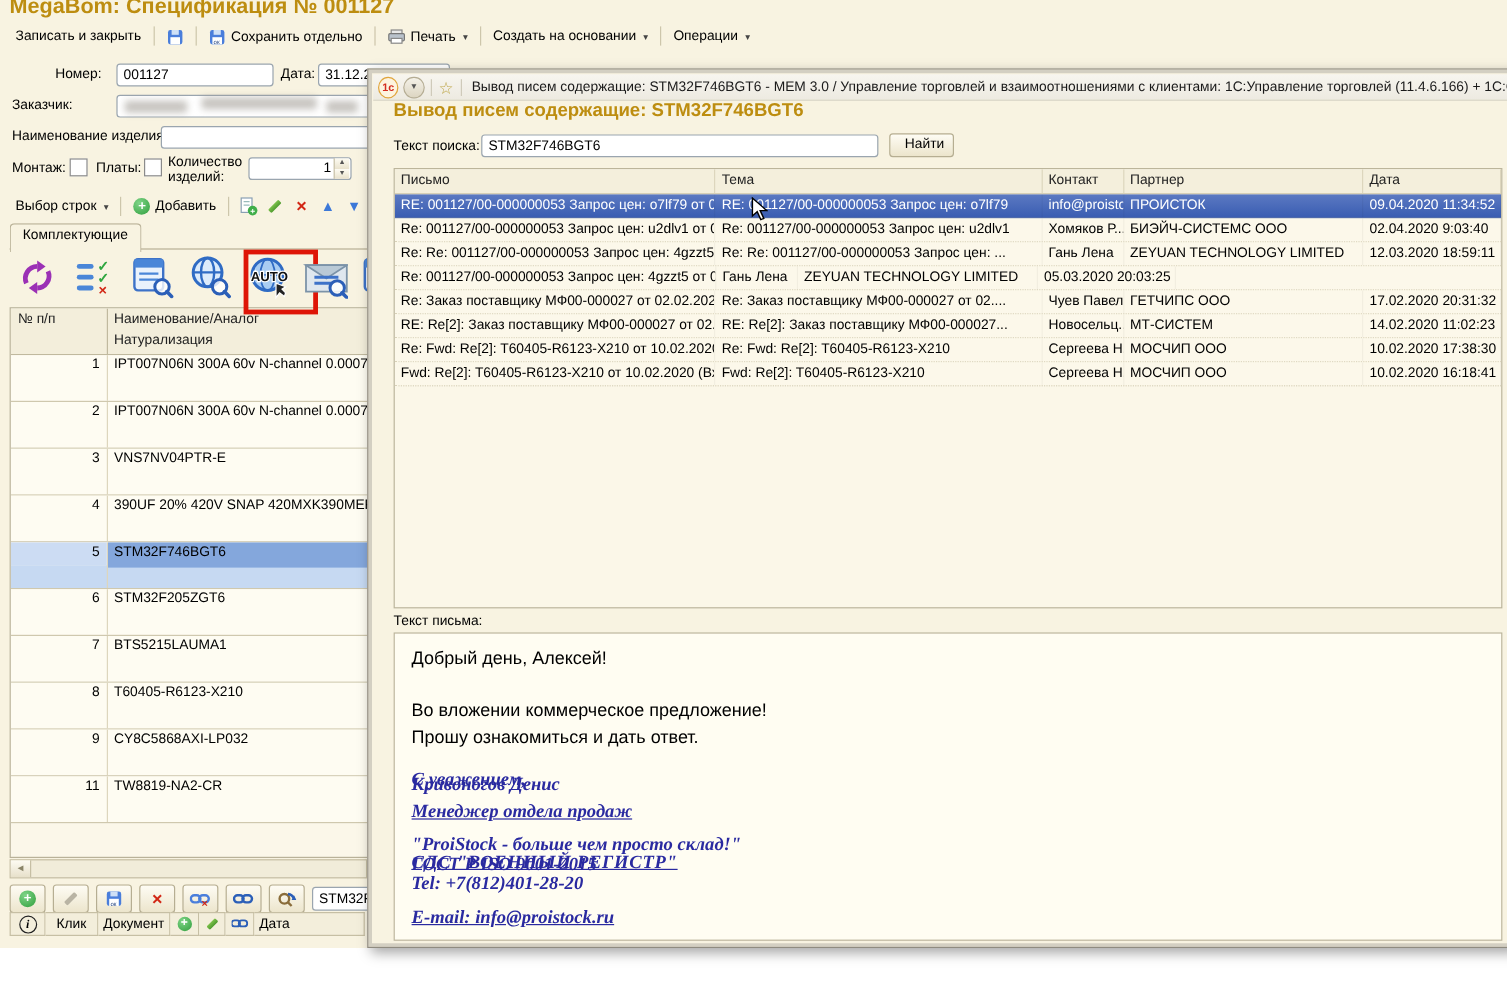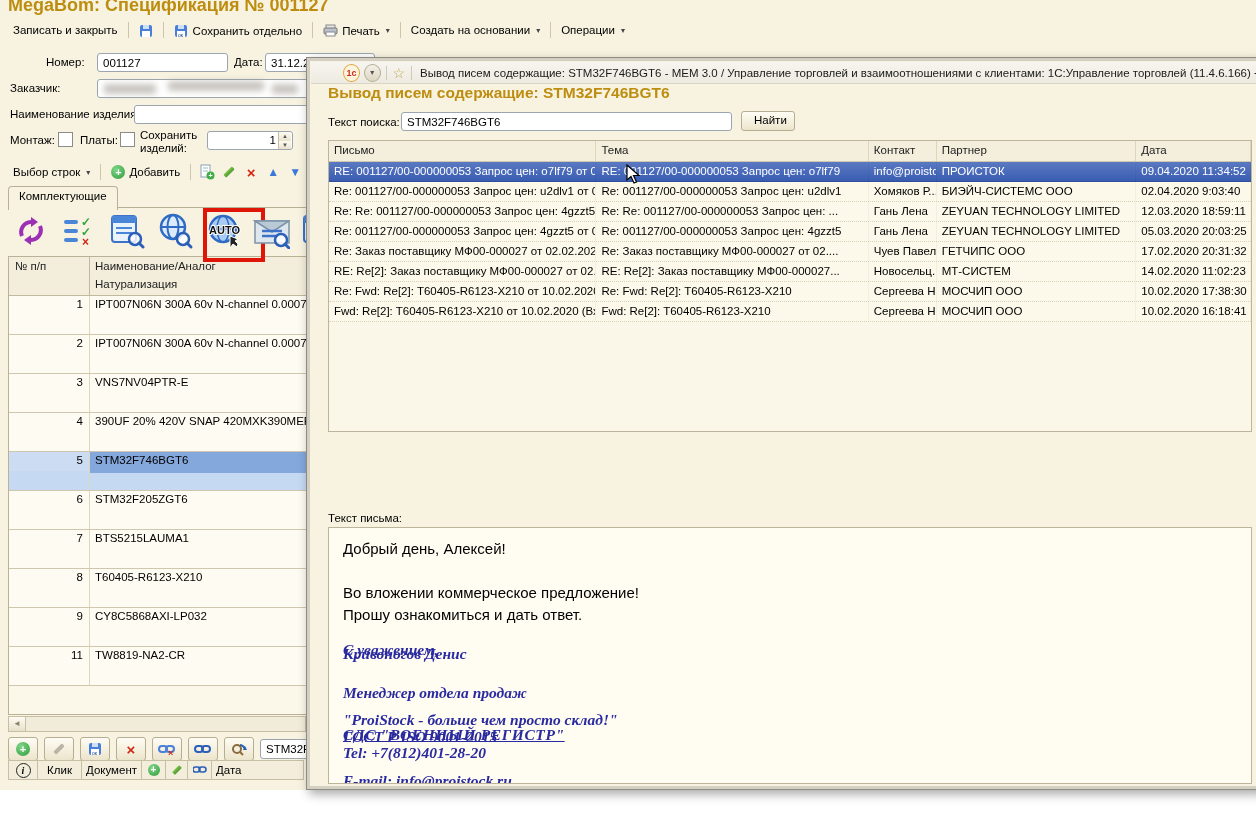--- a/index.html
+++ b/index.html
@@ -61,49 +61,49 @@
   .botgrid{position:absolute;left:8px;top:760px;height:20px;display:flex;font-size:11.5px;}
   .bg-cell{height:20px;box-sizing:border-box;border:1px solid #c6bfa4;border-left:none;background:#f3eedb;
         display:flex;align-items:center;justify-content:center;padding:0 4px;}
   .bg-cell:first-child{border-left:1px solid #c6bfa4;}
   .infoi{display:inline-flex;width:13px;height:13px;border:1.5px solid #222;border-radius:50%;align-items:center;justify-content:center;
         font-family:"Liberation Serif",serif;font-style:italic;font-weight:bold;font-size:10px;}
   
   .dlg{position:absolute;left:306px;top:57px;width:956px;height:733px;background:#f8f3e1;
        border:1px solid #8f8b80;box-shadow:inset 0 0 0 3px #d3cfc2, 3px 4px 10px rgba(0,0,0,.35);z-index:50;box-sizing:border-box;}
   .dlg-titlebar{position:absolute;left:4px;top:4px;right:4px;height:21px;background:linear-gradient(#f7f5ef,#edeae1);
-       display:flex;align-items:center;font-size:11.5px;border-bottom:1px solid #d8d4c6;padding-left:28px;}
+       display:flex;align-items:center;font-size:11.5px;border-bottom:1px solid #d8d4c6;}
   .oneC{width:16px;height:16px;border-radius:50%;background:#fdf4df;border:1px solid #e0a53c;color:#d42b1e;
        font-weight:bold;font-size:9px;display:flex;align-items:center;justify-content:center;margin:0 4px 0 4px;}
   .circ-dd{width:16px;height:16px;border-radius:50%;background:linear-gradient(#f4f1e8,#ddd6c2);border:1px solid #b5ad94;
        display:flex;align-items:center;justify-content:center;font-size:7px;color:#555;margin-right:5px;}
   .star{color:#c0a94e;font-size:14px;margin:0 6px;}
   .vsep{width:1px;height:14px;background:#cfcaba;}
   .dlg-title-text{margin-left:8px;white-space:nowrap;overflow:hidden;color:#1a1a1a;}
   .dlg-heading{position:absolute;left:21px;top:26px;font-size:15.5px;font-weight:bold;color:#bd8d10;}
   .search-lbl{position:absolute;left:21px;top:58px;font-size:11.5px;}
   .btn{position:absolute;box-sizing:border-box;height:20px;padding:2px 12px;background:linear-gradient(#fefcf4,#ece5cc);
        border:1px solid #b6ae92;border-radius:3px;font-size:11.5px;text-align:center;}
   
-  .etable{position:absolute;left:21px;top:82px;width:924px;height:292px;background:#fbf7e8;border:1px solid #bcb59b;box-sizing:border-box;overflow:hidden;}
+  .etable{position:absolute;left:21px;top:82px;width:924px;height:367px;background:#fbf7e8;border:1px solid #bcb59b;box-sizing:border-box;overflow:hidden;}
   .ehead{display:flex;height:20px;background:#f4efdc;border-bottom:1px solid #cfc8ad;font-size:11.5px;color:#222;}
   .ehead div{box-sizing:border-box;padding:3px 0 0 5px;border-right:1px solid #ddd6bd;white-space:nowrap;overflow:hidden;}
   .erow{display:flex;height:19px;font-size:11.5px;border-bottom:1px dotted #d8d1b8;background:#fcf8ea;}
   .erow div{box-sizing:border-box;padding:2.5px 0 0 5px;border-right:1px solid rgba(0,0,0,0.04);white-space:nowrap;overflow:hidden;}
   .erow.sel{background:linear-gradient(#5b79c2,#3a5db2);color:#fff;border-bottom:1px solid #2e4f9e;}
   .c0{width:268px;} .c1{width:273px;} .c2{width:68px;} .c3{width:200px;} .c4{width:115px;}
   
   .letter-lbl{position:absolute;left:21px;top:454px;font-size:11.5px;}
   .letter{position:absolute;left:21px;top:469px;width:924px;height:257px;background:#fffdf2;border:1px solid #bcb59b;
        box-sizing:border-box;padding:10px 14px;overflow:hidden;}
   .letter .body div{font-size:15px;line-height:22px;min-height:22px;color:#000;}
   .sig{margin-top:14px;color:#2a2aa0;font-family:"Liberation Serif",serif;font-style:italic;font-weight:bold;font-size:15.5px;}
   .sig div{line-height:19px;white-space:nowrap;}
   .sig div:nth-child(2){margin-top:-15px;}
-  .sig div:nth-child(3){margin-top:20px;}
+  .sig div:nth-child(3){margin-top:4px;text-decoration:underline;}
   .sig div:nth-child(4){margin-top:8px;}
   .sig div:nth-child(5){margin-top:-4px;letter-spacing:.6px;text-decoration:underline;}
   .sig div:nth-child(6){margin-top:-17px;}
   .sig div:nth-child(7){margin-top:-3px;}
   .sig div:nth-child(8){margin-top:9px;text-decoration:underline;}
   
   .cursor{position:absolute;left:626px;top:164px;z-index:200;}
   .white-below{position:absolute;left:0;top:790px;width:1256px;height:47px;background:#fff;}
   svg{display:block;}
 </style>
@@ -174,21 +174,21 @@
     <span class="blurbar" style="left:168px;top:81px;width:96px;"></span>
     <span class="blurbar" style="left:272px;top:84px;width:26px;"></span>
 
     <span class="lbl" style="position:absolute;left:10px;top:108px;">Наименование изделия:</span>
     <input class="inp" style="left: 134px; top: 105px; width: 241px;" readonly="">
 
     <span class="lbl" style="position:absolute;left:10px;top:134px;">Монтаж:</span>
     <span class="chk" style="position:absolute;left:58px;top:132px;"></span>
     <span class="lbl" style="position:absolute;left:80px;top:134px;">Платы:</span>
     <span class="chk" style="position:absolute;left:120px;top:132px;"></span>
-    <span class="lbl" style="position:absolute;left:140px;top:129px;width:64px;line-height:13px;">Сохранить изделий:</span>
+    <span class="lbl" style="position:absolute;left:140px;top:129px;width:64px;line-height:13px;">Количество изделий:</span>
     <div class="spin" style="left:207px;top:131px;width:86px;">
       <span class="val">1</span>
       <span class="arrows">
           <span>▲</span>
           <span>▼</span>
         </span>
     </div>
 
     <div class="rowsbar">
       <span class="tb-item">
@@ -471,21 +471,20 @@
           </div>
           <div class="erow">
             <div class="c0">Re: Re: 001127/00-000000053 Запрос цен: 4gzzt5 о...</div>
             <div class="c1">Re: Re: 001127/00-000000053 Запрос цен: ...</div>
             <div class="c2">Гань Лена</div>
             <div class="c3">ZEYUAN TECHNOLOGY  LIMITED</div>
             <div class="c4">12.03.2020 18:59:11</div>
           </div>
           <div class="erow">
             <div class="c0">Re: 001127/00-000000053 Запрос цен: 4gzzt5 от 05....</div>
-            <div class="c1">Re: 001127/00-000000053 Запрос цен: 4gzzt5</div>
             <div class="c2">Гань Лена</div>
             <div class="c3">ZEYUAN TECHNOLOGY  LIMITED</div>
             <div class="c4">05.03.2020 20:03:25</div>
           </div>
           <div class="erow">
             <div class="c0">Re: Заказ поставщику МФ00-000027 от 02.02.2020...</div>
             <div class="c1">Re: Заказ поставщику МФ00-000027 от 02....</div>
             <div class="c2">Чуев Павел</div>
             <div class="c3">ГЕТЧИПС ООО</div>
             <div class="c4">17.02.2020 20:31:32</div>

